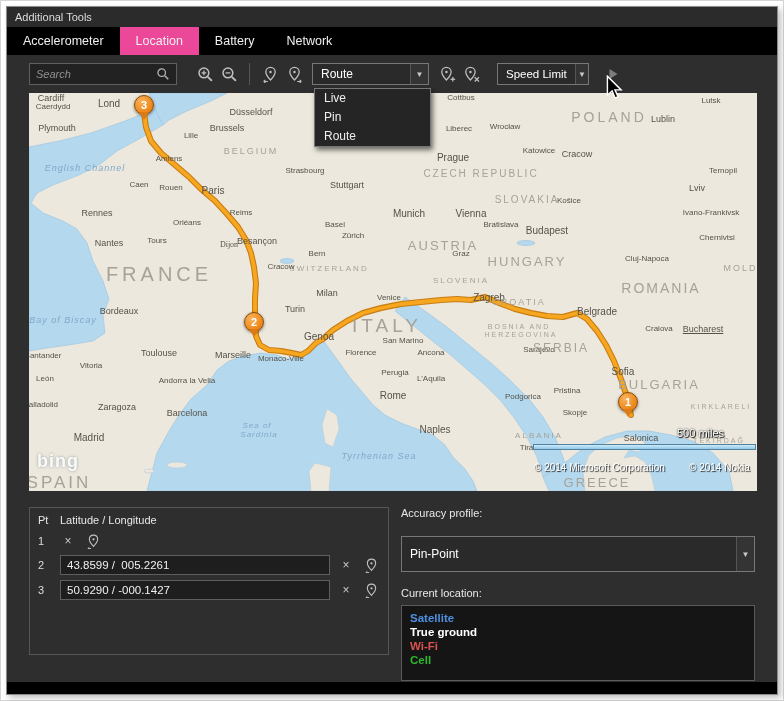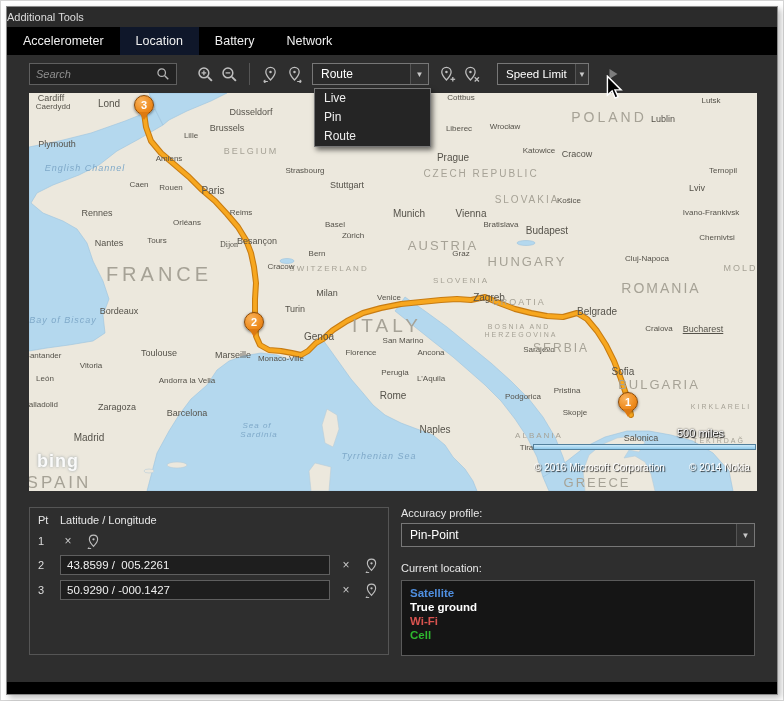--- a/index.html
+++ b/index.html
@@ -1,23 +1,23 @@
 <!DOCTYPE html>
 <html><head>
 <meta charset="utf-8">
 <style>
   * { box-sizing: border-box; margin: 0; padding: 0; }
   body { background:#fff; font-family:"Liberation Sans", sans-serif; cursor:default; }
   .shot { width:784px; height:701px; border:1px solid #d4d4d4; background:#fff; padding:5px; }
   .window { width:100%; height:100%; background:#2e2e2e; border:1px solid #8a8a8a;
             box-shadow:3px 3px 6px rgba(0,0,0,.25); display:flex; flex-direction:column; overflow:hidden; }
-  .titlebar { height:20px; background:#2b2b2b; color:#dcdcdc; font-size:11px; line-height:20px; flex:none; }
+  .titlebar { height:20px; background:#2b2b2b; color:#dcdcdc; font-size:11px; line-height:20px; padding-left:8px; flex:none; }
   .tabs { height:28px; background:#000; display:flex; align-items:stretch; flex:none; }
   .tab { padding:0 16px; color:#f0f0f0; font-size:12.5px; display:flex; align-items:center; }
-  .tab.active { background:#0f172a; }
+  .tab.active { background:#ec4899; }
   .content { flex:1; position:relative; padding:4px 22px 0; background:#2e2e2e; overflow:hidden; }
   .blackbar { height:12px; background:#000; flex:none; }
 
   
   .toolbar { height:30px; margin-bottom:4px; display:flex; align-items:center; }
   .searchbox { width:148px; height:22px; background:#222; border:1px solid #5f5f5f; display:flex; align-items:center; padding:0 4px 0 6px; }
   .searchbox input { flex:1; min-width:0; background:transparent; border:none; outline:none; color:#ddd; font-size:11px; font-style:italic; font-family:"Liberation Sans",sans-serif; }
   .searchbox input::placeholder { color:#8f8f8f; font-style:italic; }
   .tbtn { width:24px; height:24px; display:flex; align-items:center; justify-content:center; background:transparent; border:none; }
   .sep { width:1px; height:22px; background:#555; margin:0 8px; }
@@ -70,21 +70,21 @@
   .wp-head .h-pt { width:22px; }
   .wp-row { display:flex; align-items:center; margin-bottom:5px; }
   .wp-num { width:22px; font-size:11px; color:#ddd; }
   .wp-box { flex:1; height:20px; line-height:18px; background:#1e1e1e; border:1px solid #5f5f5f; color:#f0f0f0;
             font-size:11.5px; padding:0 6px; white-space:pre; margin-right:8px; }
   .wp-x { width:16px; height:16px; line-height:14px; text-align:center; color:#c8c8c8; font-size:12px;
           background:transparent; border:none; margin-right:8px; }
   .wp-pin { width:18px; height:18px; background:transparent; border:none; display:flex; align-items:center; justify-content:center; }
   .right-col { flex:1; }
   .label-sm { font-size:11px; color:#e8e8e8; }
-  .acc-combo { margin-top:4px; height:24px; width:100%; }
+  .acc-combo { margin-top:17px; height:36px; width:100%; }
   .cl-label { margin-top:15px; }
   .cl-box { margin-top:6px; height:76px; background:#151515; border:1px solid #5a5a5a; padding:5px 8px; }
   .cl-item { font-size:11.5px; line-height:14px; font-weight:bold; }
 </style>
 </head>
 <body>
 
 <div class="shot">
   <div class="window">
 
@@ -209,21 +209,21 @@
         </svg>
 
         <div class="map-labels">
 
             <span class="map-label city" style="left: 22px; top: 0px;">Cardiff</span>
 
             <span class="map-label city" style="left: 24px; top: 9px; font-size: 8px;">Caerdydd</span>
 
             <span class="map-label city" style="left: 80px; top: 5px; font-size: 10px;">Lond</span>
 
-            <span class="map-label city" style="left: 28px; top: 46px;">Plymouth</span>
+            <span class="map-label city" style="left: 28px; top: 30px;">Plymouth</span>
 
             <span class="map-label water" style="left: 56px; top: 70px;">English Channel</span>
 
             <span class="map-label city" style="left: 222px; top: 14px;">Düsseldorf</span>
 
             <span class="map-label city" style="left: 198px; top: 30px;">Brussels</span>
 
             <span class="map-label city" style="left: 162px; top: 38px; font-size: 8px;">Lille</span>
 
             <span class="map-label country" style="left: 222px; top: 53px; font-size: 9px;">BELGIUM</span>
@@ -431,21 +431,21 @@
               <span>2</span>
             </div>
 
             <div class="map-pin" style="left: 115px; top: 12px;">
               <span>3</span>
             </div>
           </div>
 
         <div class="scale-label">500 miles</div>
         <div class="scale-bar"></div>
-        <div class="copy copy-ms">© 2016 Microsoft Corporation</div>
+        <div class="copy copy-ms">© 2014 Microsoft Corporation</div>
         <div class="copy copy-nokia">© 2014 Nokia</div>
         <div class="bing-logo">bing</div>
       </div>
 
       <div class="dropdown">
 
           <div class="dd-item">Live</div>
 
           <div class="dd-item">Pin</div>
 

